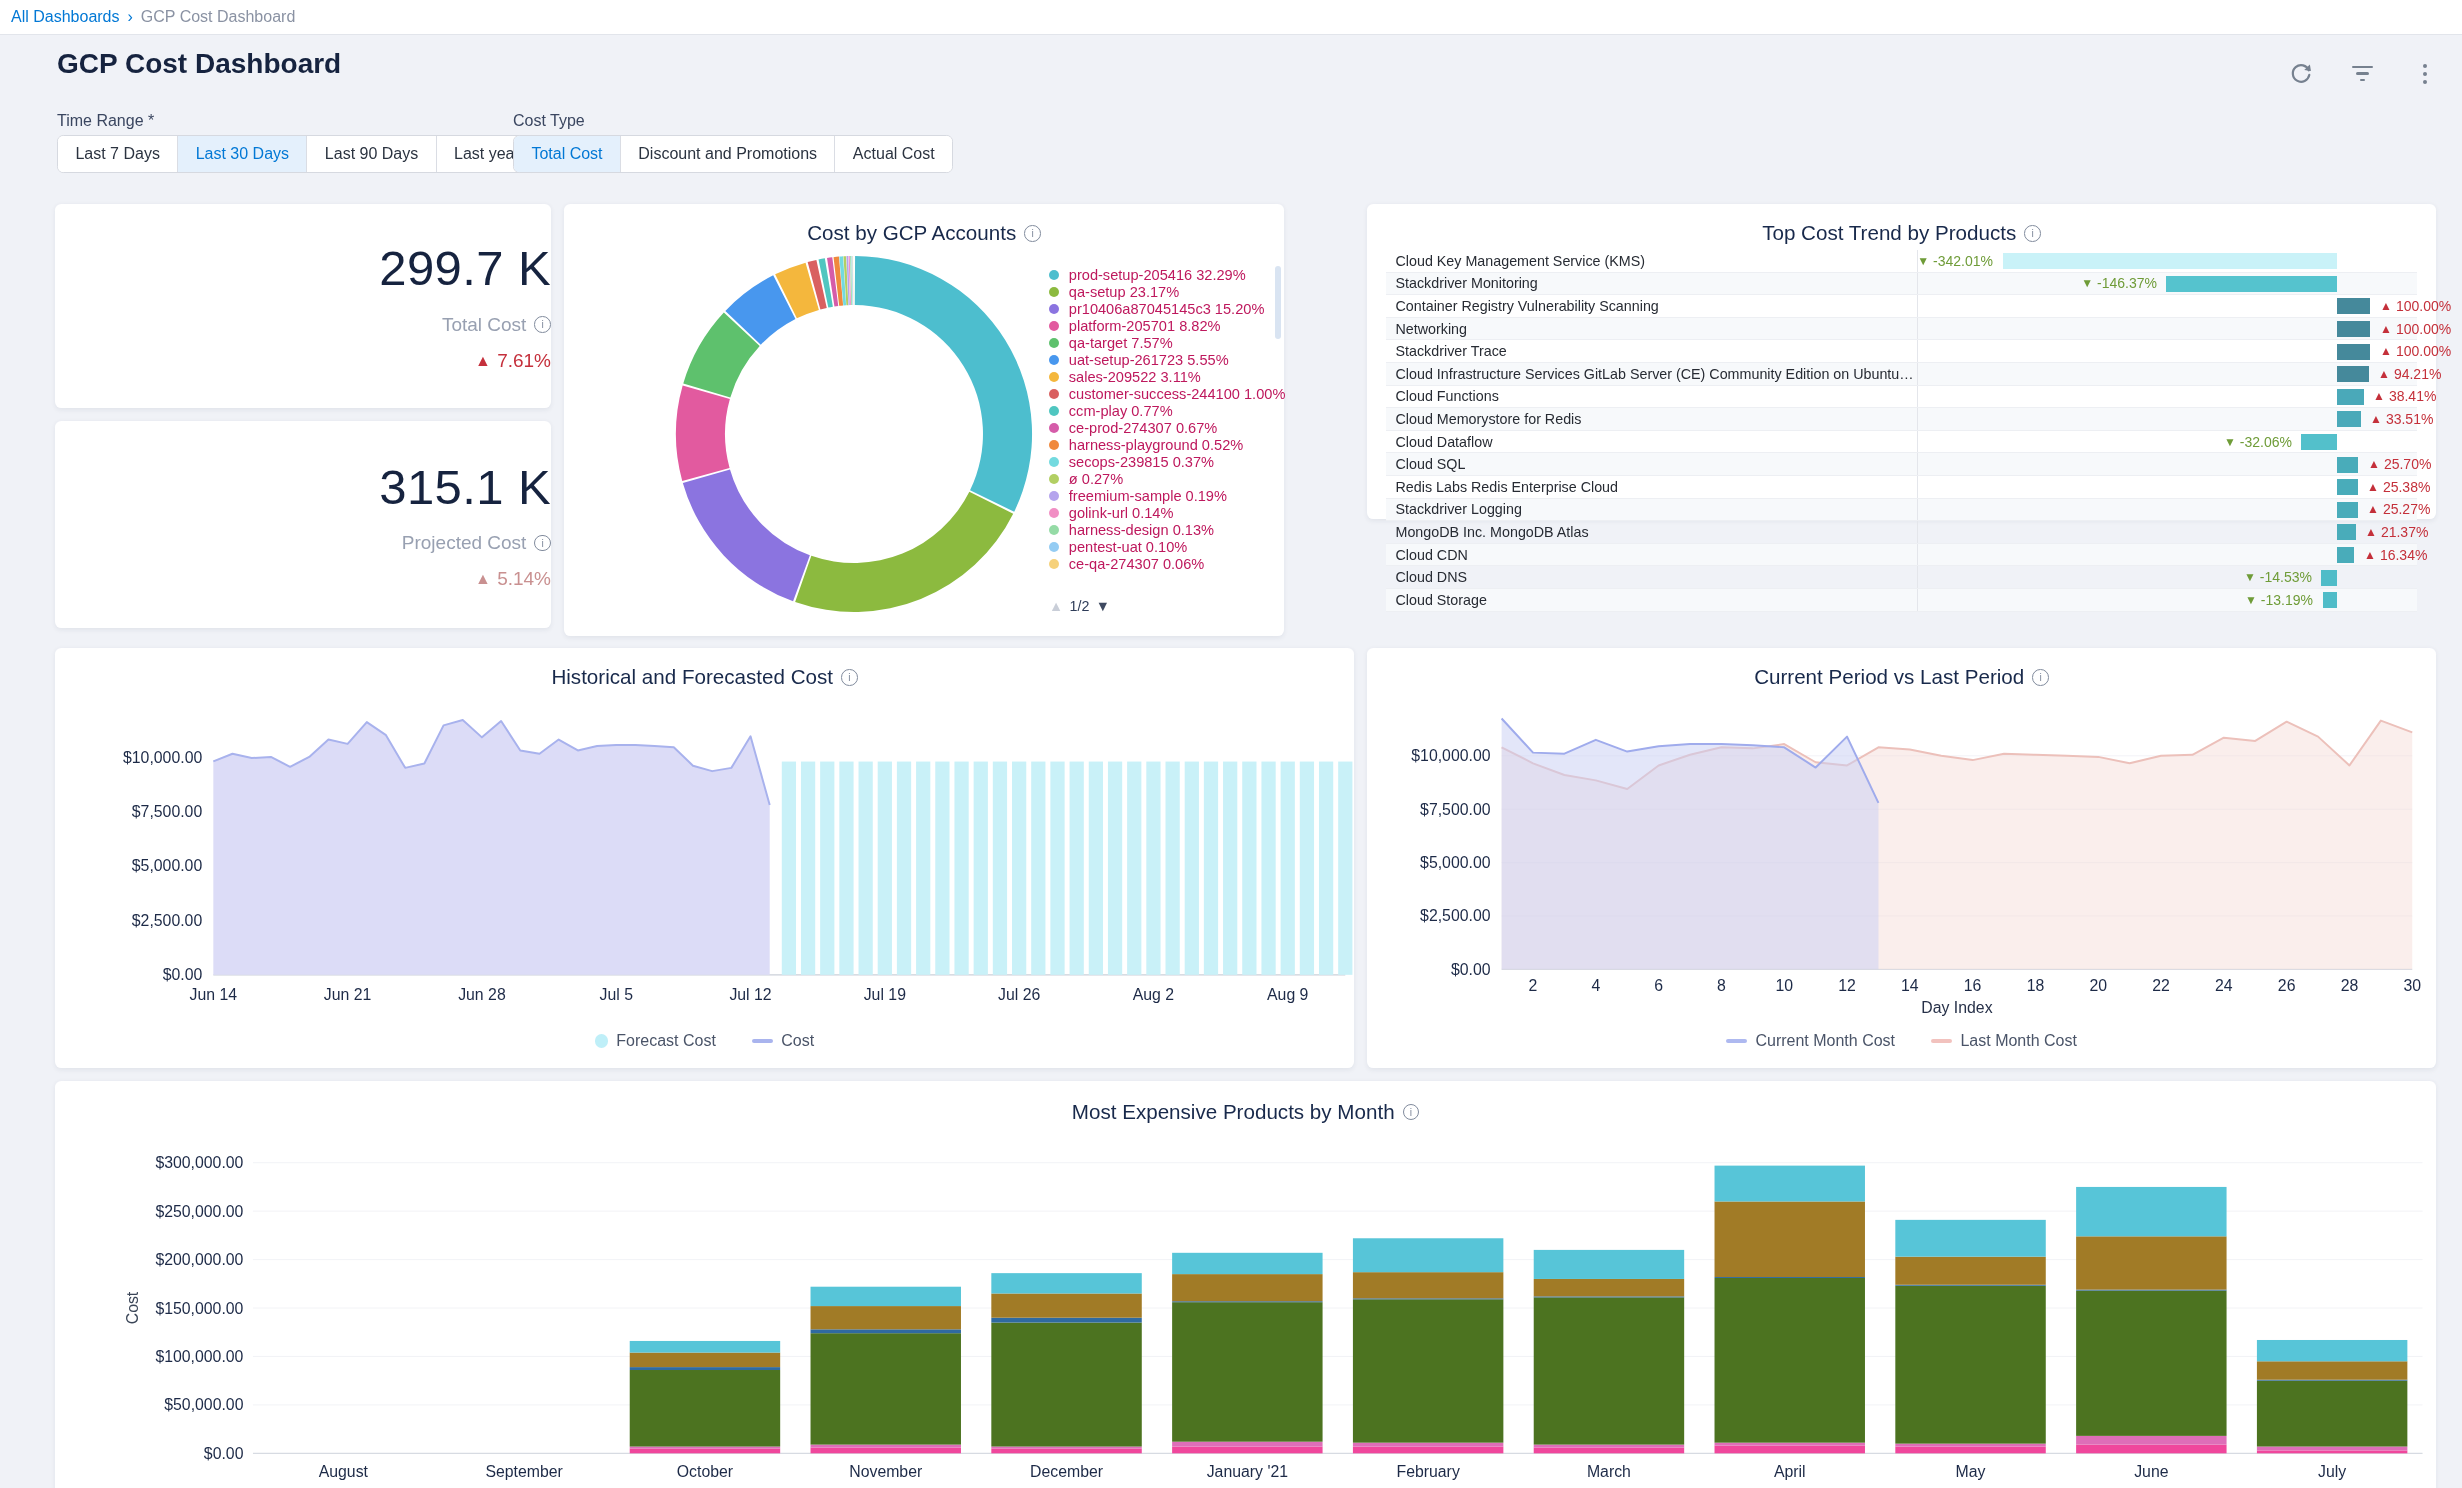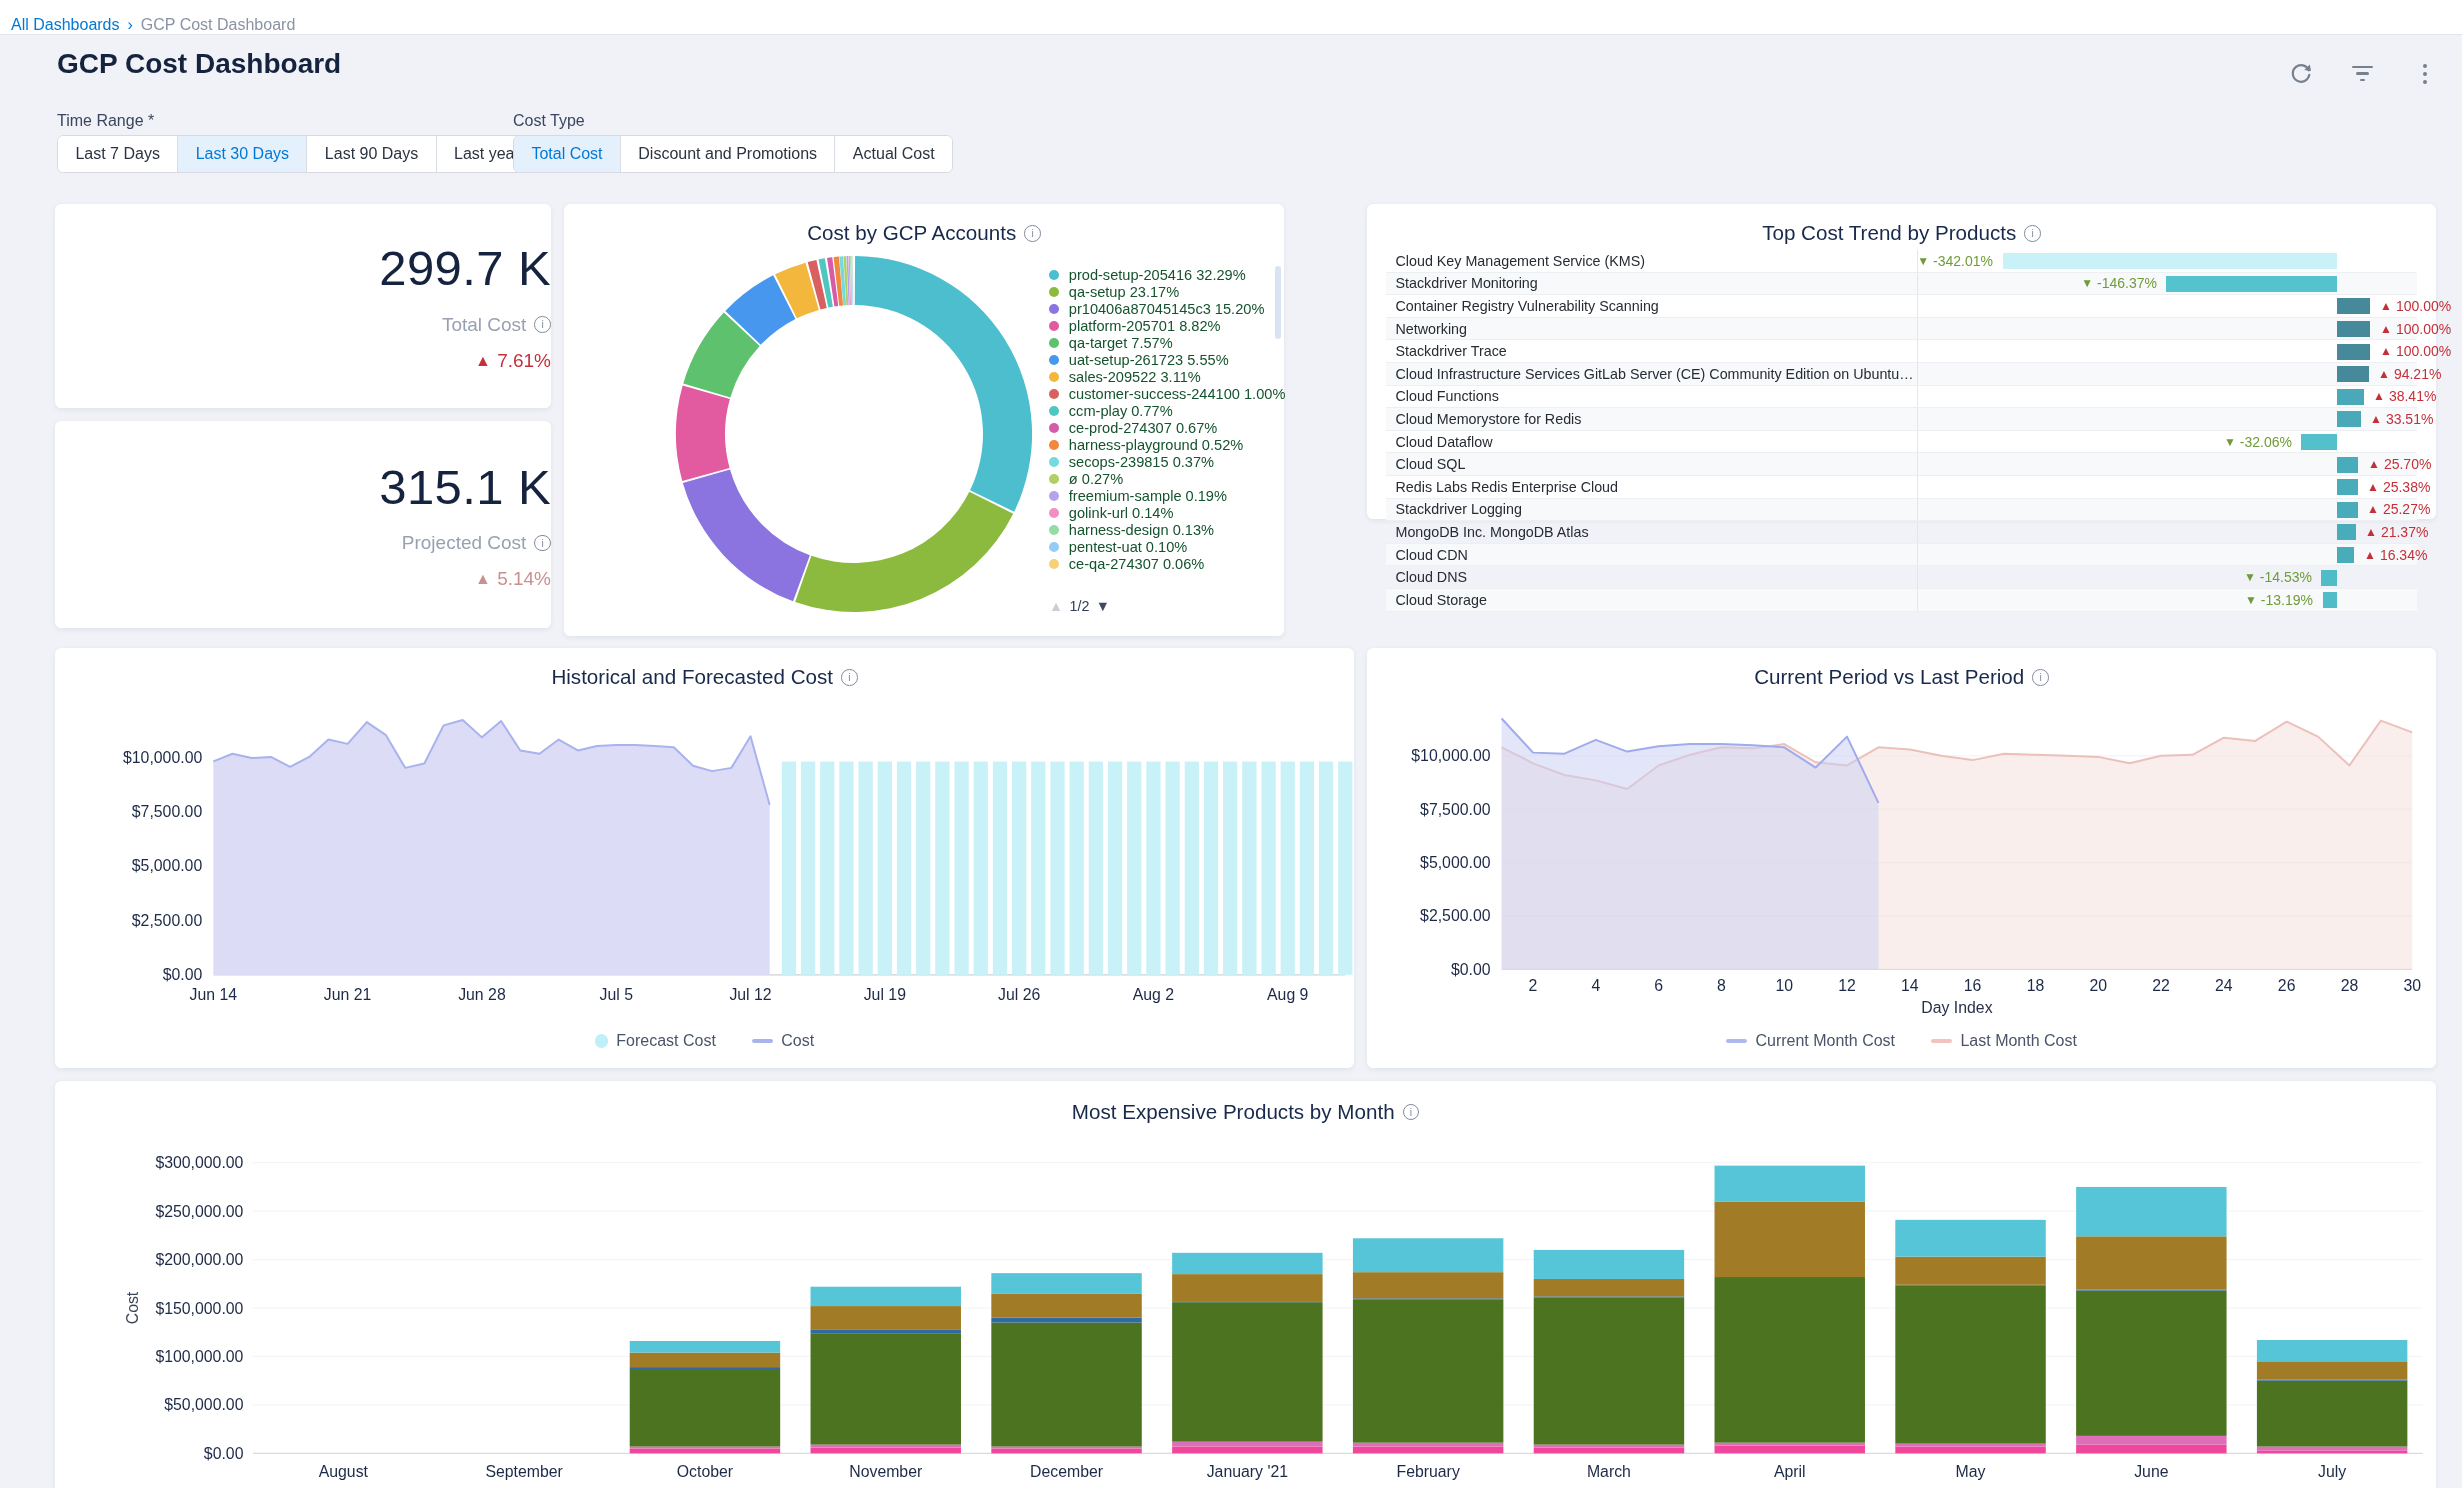--- a/index.html
+++ b/index.html
@@ -1,20 +1,20 @@
 <!DOCTYPE html>
 <html style="font-size:12.7px"><head>
 <meta charset="utf-8">
 <style>
   * { box-sizing: border-box; }
   body { margin:0; background:#f0f2f7; font-family:"Liberation Sans", sans-serif; }
   .page { position:relative; width:2462px; height:1489px; overflow:hidden; background:#f0f2f7; }
 
   .topbar { position:absolute; left:0; top:0; width:100%; height:35px; background:#fff;
-            border-bottom:0.8px solid #e2e5eb; display:flex; align-items:flex-end; padding-left:11px; }
+            border-bottom:0.8px solid #e2e5eb; display:flex; align-items:center; padding-left:11px; }
   .crumb-link { color:#0278d5; font-size:16px; text-decoration:none; cursor:pointer; }
   .crumb-sep { color:#0278d5; font-size:16px; margin:0 8px; }
   .crumb-cur { color:#8a92a3; font-size:16px; }
 
   .page-title { position:absolute; left:57px; top:48px; font-size:28px; font-weight:600; color:#16233f; }
   .header-icons { position:absolute; right:24px; top:60px; display:flex; gap:35px; align-items:center; }
   .icon-btn { width:27px; height:27px; display:flex; align-items:center; justify-content:center; cursor:pointer; }
   .filter-glyph { display:flex; flex-direction:column; gap:4px; align-items:center; }
   .filter-glyph i { display:block; height:2.4px; border-radius:1.6px; background:#76818f; }
   .kebab { display:flex; flex-direction:column; gap:4px; }
@@ -34,21 +34,21 @@
   .info { width:16.6px; height:16.6px; border:1.2px solid #818b9d; border-radius:50%; color:#818b9d;
           font-size:10.3px; display:inline-flex; align-items:center; justify-content:center; cursor:pointer; flex:0 0 auto; }
 
   .stat-card { display:flex; flex-direction:column; align-items:flex-end; justify-content:center; }
   .stat-value { font-size:49px; font-weight:500; color:#16233f; letter-spacing:0.4px; }
   .stat-label { margin-top:17.4px; font-size:19px; color:#98a0b1; display:flex; align-items:center; gap:8px; }
   .stat-change { margin-top:14.3px; font-size:19px; display:flex; align-items:center; gap:6.3px; }
   .tri { font-size:16px; }
 
   .donut-legend { position:absolute; left:485px; top:63px; width:310px; list-style:none; margin:0; padding:0; }
-  .donut-legend li { display:flex; gap:9.5px; font-size:14.6px; color:#14532d; line-height:17px; cursor:pointer; }
+  .donut-legend li { display:flex; gap:9.5px; font-size:14.6px; color:#be185d; line-height:17px; cursor:pointer; }
   .legend-dot { width:10.3px; height:10.3px; border-radius:50%; flex:0 0 auto; margin-top:3.2px; }
   .donut-pager { position:absolute; left:485px; top:394px; font-size:14.3px; color:#2e3c58; display:flex; gap:6.3px; align-items:center; }
   .pager-up { color:#c9ced8; cursor:pointer; } .pager-down { color:#3f4a61; cursor:pointer; }
   .scroll-thumb { position:absolute; right:3.2px; top:62px; width:5.5px; height:73px; background:#d9e4f2; border-radius:3.2px; }
 
   .trend-table { position:absolute; left:19px; right:19px; top:46px; }
   .thead { display:flex; border-bottom:1.6px solid #b3b9c4; padding-bottom:4.8px; }
   .th { font-size:15px; font-weight:700; color:#16233f; }
   .th-product { flex:1; padding-left:9.5px; }
   .th-trend { width:500px; border-left:0.8px solid #e4e6eb; padding-left:11px; }

